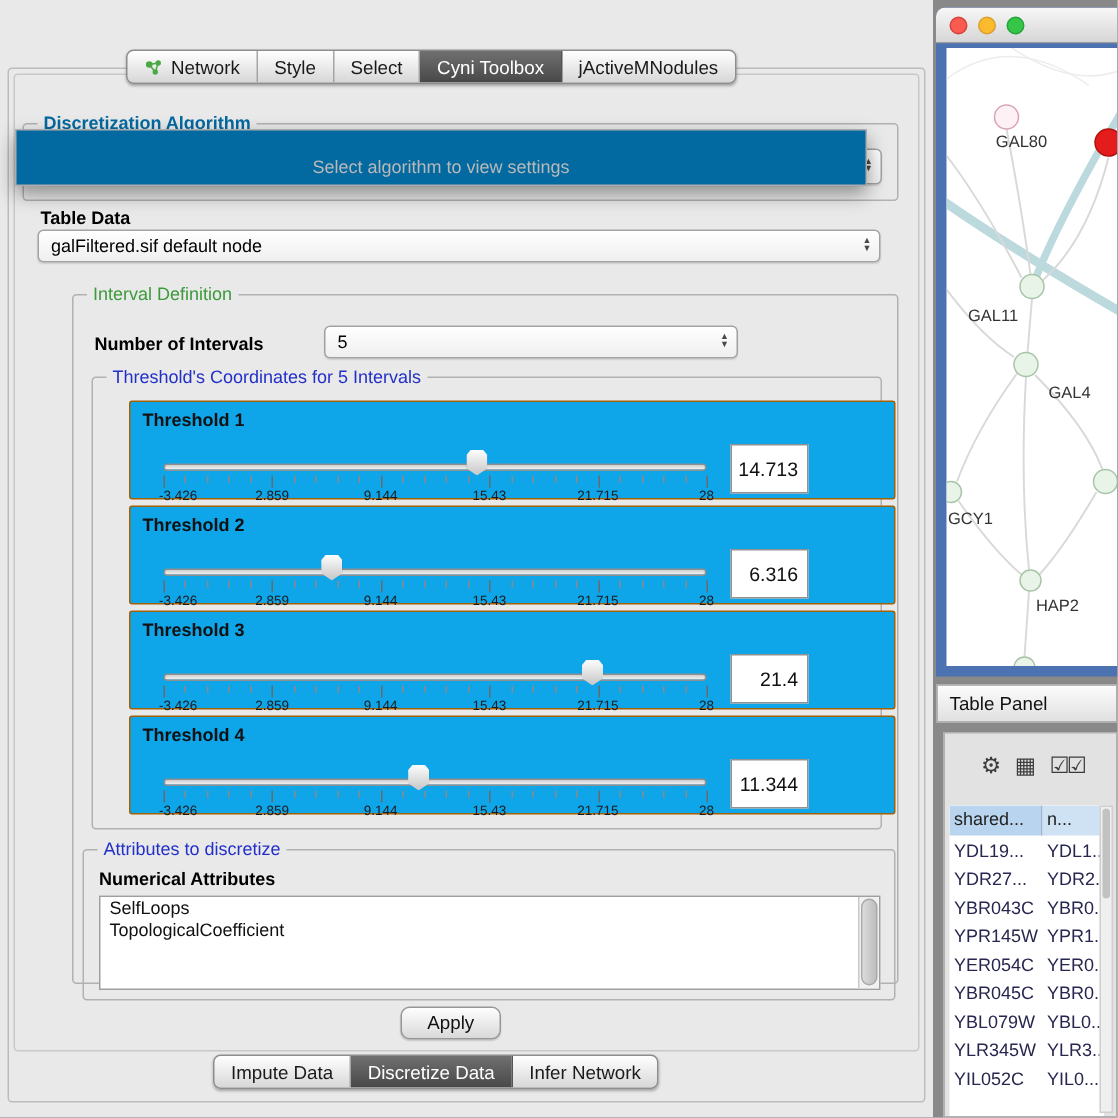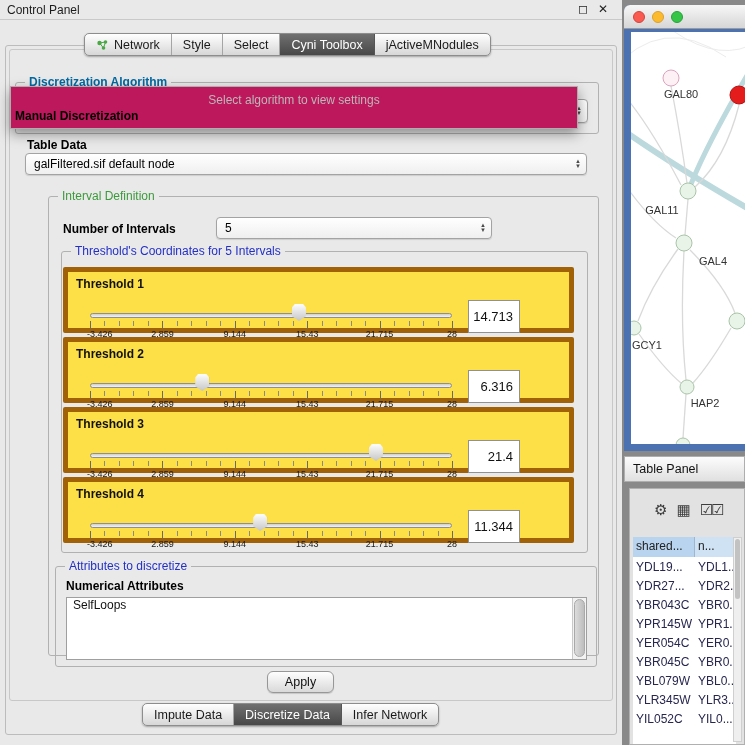--- a/index.html
+++ b/index.html
@@ -32,26 +32,26 @@
 .interval-group{left:48px;top:196px;width:551px;height:460px}
 .thresholds-group{left:12px;top:54px;width:527px;height:302px}
 .attr-group{left:55px;top:566px;width:542px;height:101px}
 
 .bold-label{position:absolute;font-weight:bold;font-size:12px;color:#000;white-space:nowrap}
 
 .combo{position:absolute;background:linear-gradient(#ffffff,#efefef);border:1px solid #a3a3a3;border-radius:4px;box-shadow:0 1px 1px rgba(0,0,0,.12)}
 .combo-txt{position:absolute;left:8px;top:50%;transform:translateY(-50%);font-size:12px;color:#000;white-space:nowrap}
 .stepper{position:absolute;right:5px;top:50%;transform:translateY(-50%);display:flex;flex-direction:column;align-items:center;color:#4a4a4a;font-size:6px;line-height:5px}
 
-.algo-overlay{position:absolute;left:10px;top:86px;width:568px;background:#be185d;border:1px solid #adadad;box-shadow:0 5px 12px rgba(0,0,0,.4);z-index:60;padding:6px 0 4px}
+.algo-overlay{position:absolute;left:10px;top:86px;width:568px;background:#0369a1;border:1px solid #adadad;box-shadow:0 5px 12px rgba(0,0,0,.4);z-index:60;padding:17px 0 4px}
 .algo-hint{text-align:center;font-size:12px;color:#b9b9b9;height:15px}
 .algo-opt{font-size:12px;color:#000;padding:1px 4px}
 .algo-opt.bold{font-weight:bold}
 
-.th-box{position:absolute;left:1px;width:511px;height:66px;border:5px solid #a16207;border-radius:2px;background:#fde047}
+.th-box{position:absolute;left:24px;width:511px;height:66px;border:1px solid #a16207;border-radius:2px;background:#0ea5e9}
 .th-label{position:absolute;left:8px;top:5px;font-weight:bold;font-size:12px}
 .slider{position:absolute;left:22px;top:30px;width:362px;height:36px}
 .track{position:absolute;left:0;top:11px;width:100%;height:5px;border:1px solid #8f8f8f;border-radius:3px;background:linear-gradient(#cfcfcf,#f2f2f2)}
 .thumb{position:absolute;top:2px;width:14px;height:17px;background:linear-gradient(#fdfdfd,#c6c6c6);clip-path:polygon(50% 100%,0 72%,0 20%,20% 0,80% 0,100% 20%,100% 72%);filter:drop-shadow(0 0 1px #666)}
 .ticks{position:absolute;left:0;top:19px;width:100%;height:9px}
 .tick{position:absolute;top:0;width:0;height:5px;border-left:1px solid #8a8a8a}
 .tick.major{height:8px;border-left-color:#6a6a6a}
 .scale{position:absolute;left:0;top:27px;width:100%;height:10px;font-size:9px;color:#1a1a1a}
 .scale span{position:absolute;transform:translateX(-50%);white-space:nowrap}
 .val-box{position:absolute;left:400px;top:28px;width:52px;height:33px;background:#fff;border:1px solid #919191;font-size:13px;text-align:right;line-height:31px;padding-right:6px}
@@ -88,27 +88,20 @@
 .td.c1{flex:1}
 .tbl-scrollbar{position:absolute;right:2px;top:48px;width:9px;bottom:2px;background:#efefef;border:1px solid #cfcfcf}
 .tbl-thumb{position:absolute;left:1px;top:1px;width:5px;height:60px;background:#c2c2c2;border-radius:3px}
 </style>
 </head>
 <body>
 
 <div id="app">
 
   <div class="control-panel">
-    <div class="cp-titlebar">
-      <span class="cp-title">Control Panel</span>
-      <span class="cp-ctrl">
-        <span>◻</span>
-        <span>✕</span>
-      </span>
-    </div>
 
     <div class="outer-frame"></div>
     <div class="inner-frame"></div>
 
     <div class="tabbar" id="top-tabs">
         <div class="tab">
           <span class="icon-net">
             <svg width="13" height="12" viewBox="0 0 13 12">
               <path d="M3.5,4 L9.5,3 L7.5,9 Z" fill="none" stroke="#4aa845" stroke-width="1"></path>
               <circle cx="3.5" cy="4" r="2.2" fill="#4aa845"></circle>
@@ -137,21 +130,20 @@
       <div class="combo" style="left:10px;top:16px;width:562px;height:24px">
         <span class="stepper">
           <span>▲</span>
             <span>▼</span>
         </span>
       </div>
     </div>
 
     <div class="algo-overlay">
       <div class="algo-hint">Select algorithm to view settings</div>
-      <div class="algo-opt bold">Manual Discretization</div>
     </div>
 
     <div class="bold-label" style="left:27px;top:138px">Table Data</div>
     <div class="combo" style="left:25px;top:153px;width:562px;height:22px">
       <span class="combo-txt">galFiltered.sif default node</span>
       <span class="stepper">
         <span>▲</span>
           <span>▼</span>
       </span>
     </div>
@@ -352,20 +344,21 @@
 </div>
       </div>
     </div>
 
     <div class="group attr-group">
       <span class="group-title blue">Attributes to discretize</span>
       <div class="bold-label" style="left:10px;top:12px">Numerical Attributes</div>
       <div class="listbox">
         <div id="attr-items">
             <div class="attr-item">SelfLoops</div>
+            <div class="attr-item">TopologicalCoefficient</div>
           </div>
         <div class="list-scrollbar">
           <div class="list-thumb"></div>
         </div>
       </div>
     </div>
 
     <button class="apply-btn">Apply</button>
 
     <div class="tabbar" id="bottom-tabs">

